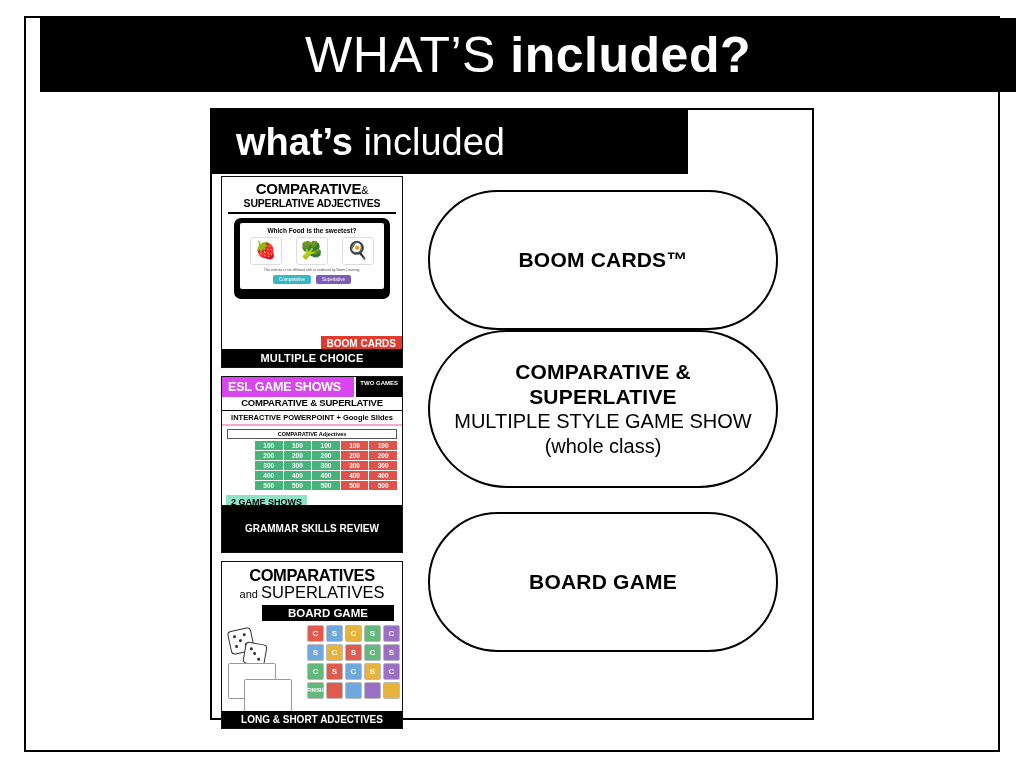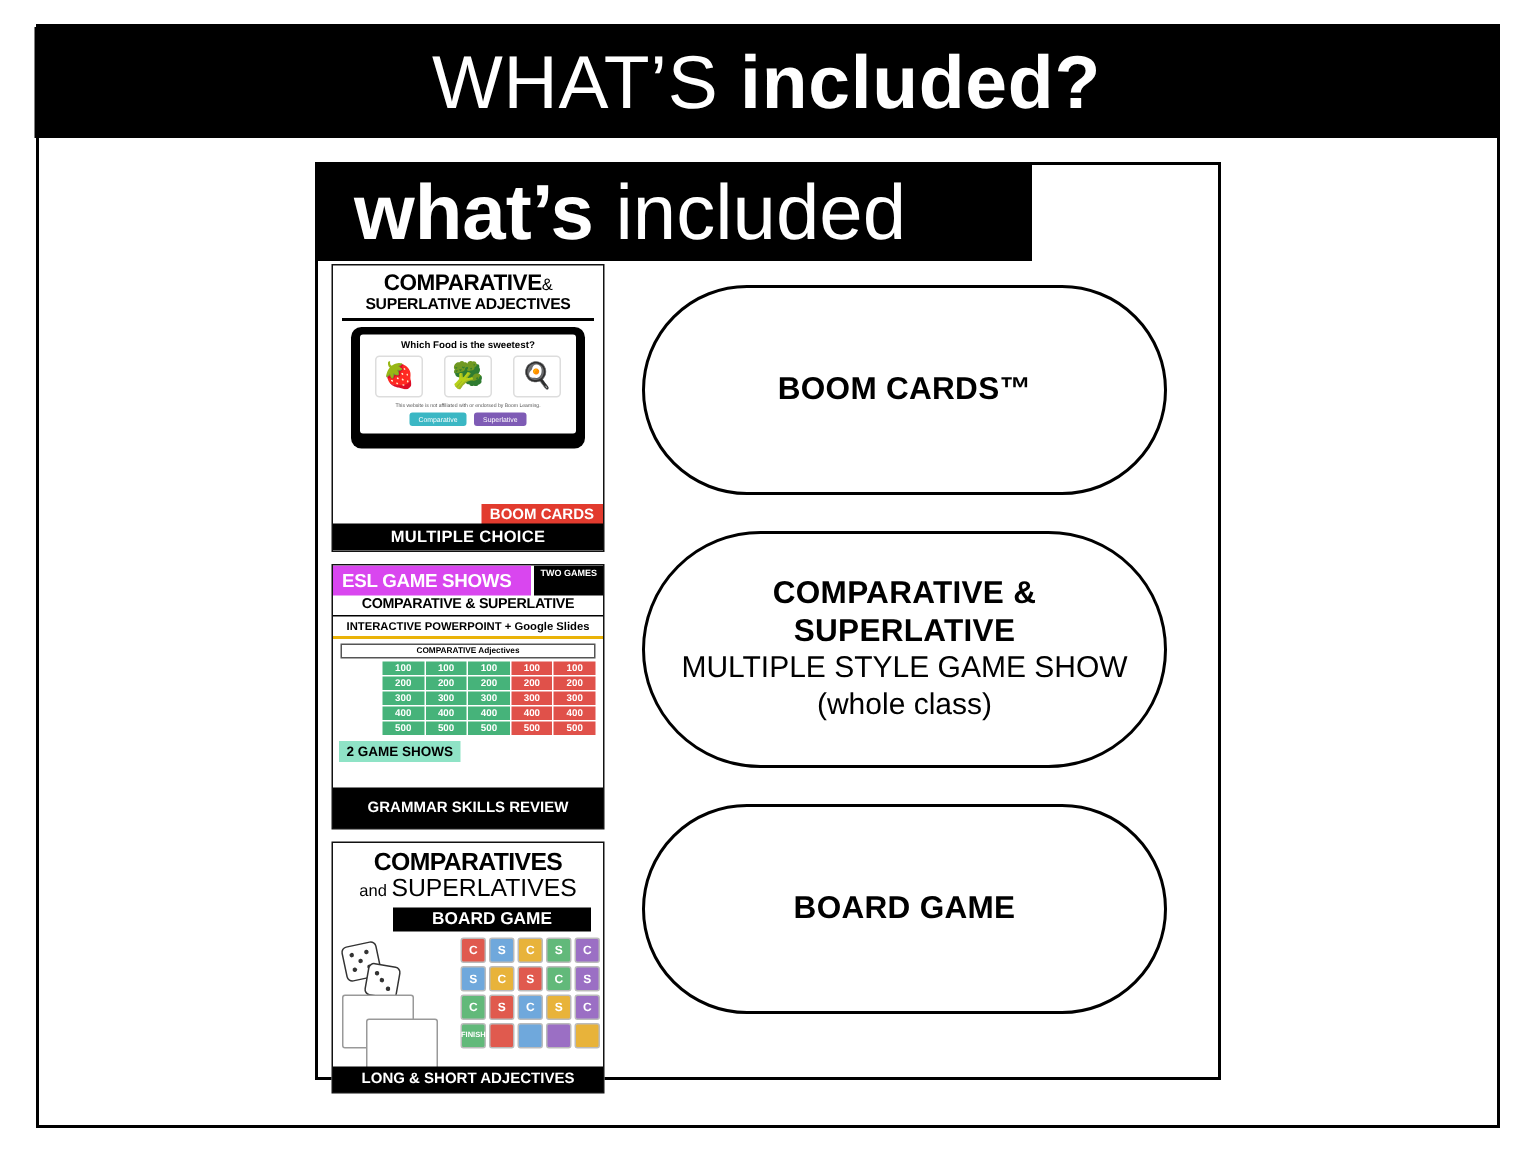--- a/index.html
+++ b/index.html
@@ -23,21 +23,21 @@
     left: 24px;
     top: 16px;
     width: 976px;
     height: 736px;
     border: 2px solid #000;
     box-sizing: border-box;
   }
   
   .header-banner {
     position: absolute;
-    left: 23px;
+    left: 40px;
     top: 18px;
     width: 976px;
     height: 74px;
     background: #000000;
     color: #ffffff;
     display: flex;
     align-items: center;
     justify-content: center;
     box-sizing: border-box;
   }
@@ -69,21 +69,21 @@
     width: 478px;
     height: 64px;
     background: #000000;
     color: #ffffff;
     display: flex;
     align-items: center;
     padding-left: 26px;
     box-sizing: border-box;
   }
   .sub-banner .subtitle {
-    font-size: 52px;
+    font-size: 38px;
     line-height: 1;
     white-space: nowrap;
   }
   .sub-banner .subtitle .bold { font-weight: 700; }
   .sub-banner .subtitle .light { font-weight: 300; }
 
   
   .thumbs {
     position: absolute;
     left: 221px;
@@ -204,21 +204,21 @@
   .t2 .adj {
     text-align: center; font-weight: 800; font-size: 21px;
     letter-spacing: -0.4px; margin-top: 1px;
   }
   .t2 .compsup {
     text-align: center; font-weight: 700; font-size: 9.5px;
     letter-spacing: -0.2px;
   }
   .t2 .ppt {
     text-align: center; font-weight: 700; font-size: 7.5px;
-    border-top: 1px solid #000; border-bottom: 2px solid #eab308;
+    border-top: 1px solid #000; border-bottom: 2px solid #f9a8d4;
     padding: 2px 0; margin-top: 2px;
   }
   .t2 .board-wrap { padding: 3px 5px 0 5px; }
   .t2 .board-head {
     border: 1px solid #555; font-size: 5.5px; text-align: center;
     padding: 1px 0; background: #fff; font-weight: 700;
   }
   .t2 .grid-area { display: flex; gap: 2px; margin-top: 2px; }
   .t2 .col-labels { font-size: 3.6px; width: 26px; line-height: 1.6; }
   .t2 .jcols { display: flex; gap: 1px; flex: 1; }
@@ -229,21 +229,21 @@
   }
   .t2 .green { background: #46b37a; }
   .t2 .red { background: #e0514a; }
   .t2 .gameshows {
     background: #8fe3c6; color: #000; font-weight: 800; font-size: 9px;
     padding: 2px 5px; display: inline-block; margin: 2px 0 0 4px;
   }
   .t2 .footer-bar {
     position: absolute; left: 0; right: 0; bottom: 0;
     background: #000; color: #fff; text-align: center;
-    font-weight: 700; font-size: 10px; padding: 8px 0; margin-top: 12px;
+    font-weight: 700; font-size: 10px; padding: 18px 0; margin-top: 12px;
   }
 
   
   .t3 .t3-title {
     text-align: center; font-weight: 800; font-size: 16.5px;
     letter-spacing: -0.4px; padding-top: 5px; line-height: 1.05;
   }
   .t3 .t3-title2 {
     text-align: center; font-size: 16.5px; line-height: 1.05;
   }
@@ -297,21 +297,21 @@
     border-radius: 80px;
     box-sizing: border-box;
     display: flex;
     flex-direction: column;
     align-items: center;
     justify-content: center;
     text-align: center;
     background: #fff;
     padding: 8px 24px;
   }
-  .pill.p1 { height: 140px; margin-bottom: 24px; }
+  .pill.p1 { height: 140px; }
   .pill.p2 { height: 158px; margin-bottom: 24px; }
   .pill.p3 { height: 140px; }
   .pill .line-bold {
     font-weight: 800;
     font-size: 21px;
     letter-spacing: 0.2px;
     line-height: 1.2;
   }
   .pill .line-reg {
     font-weight: 400;

